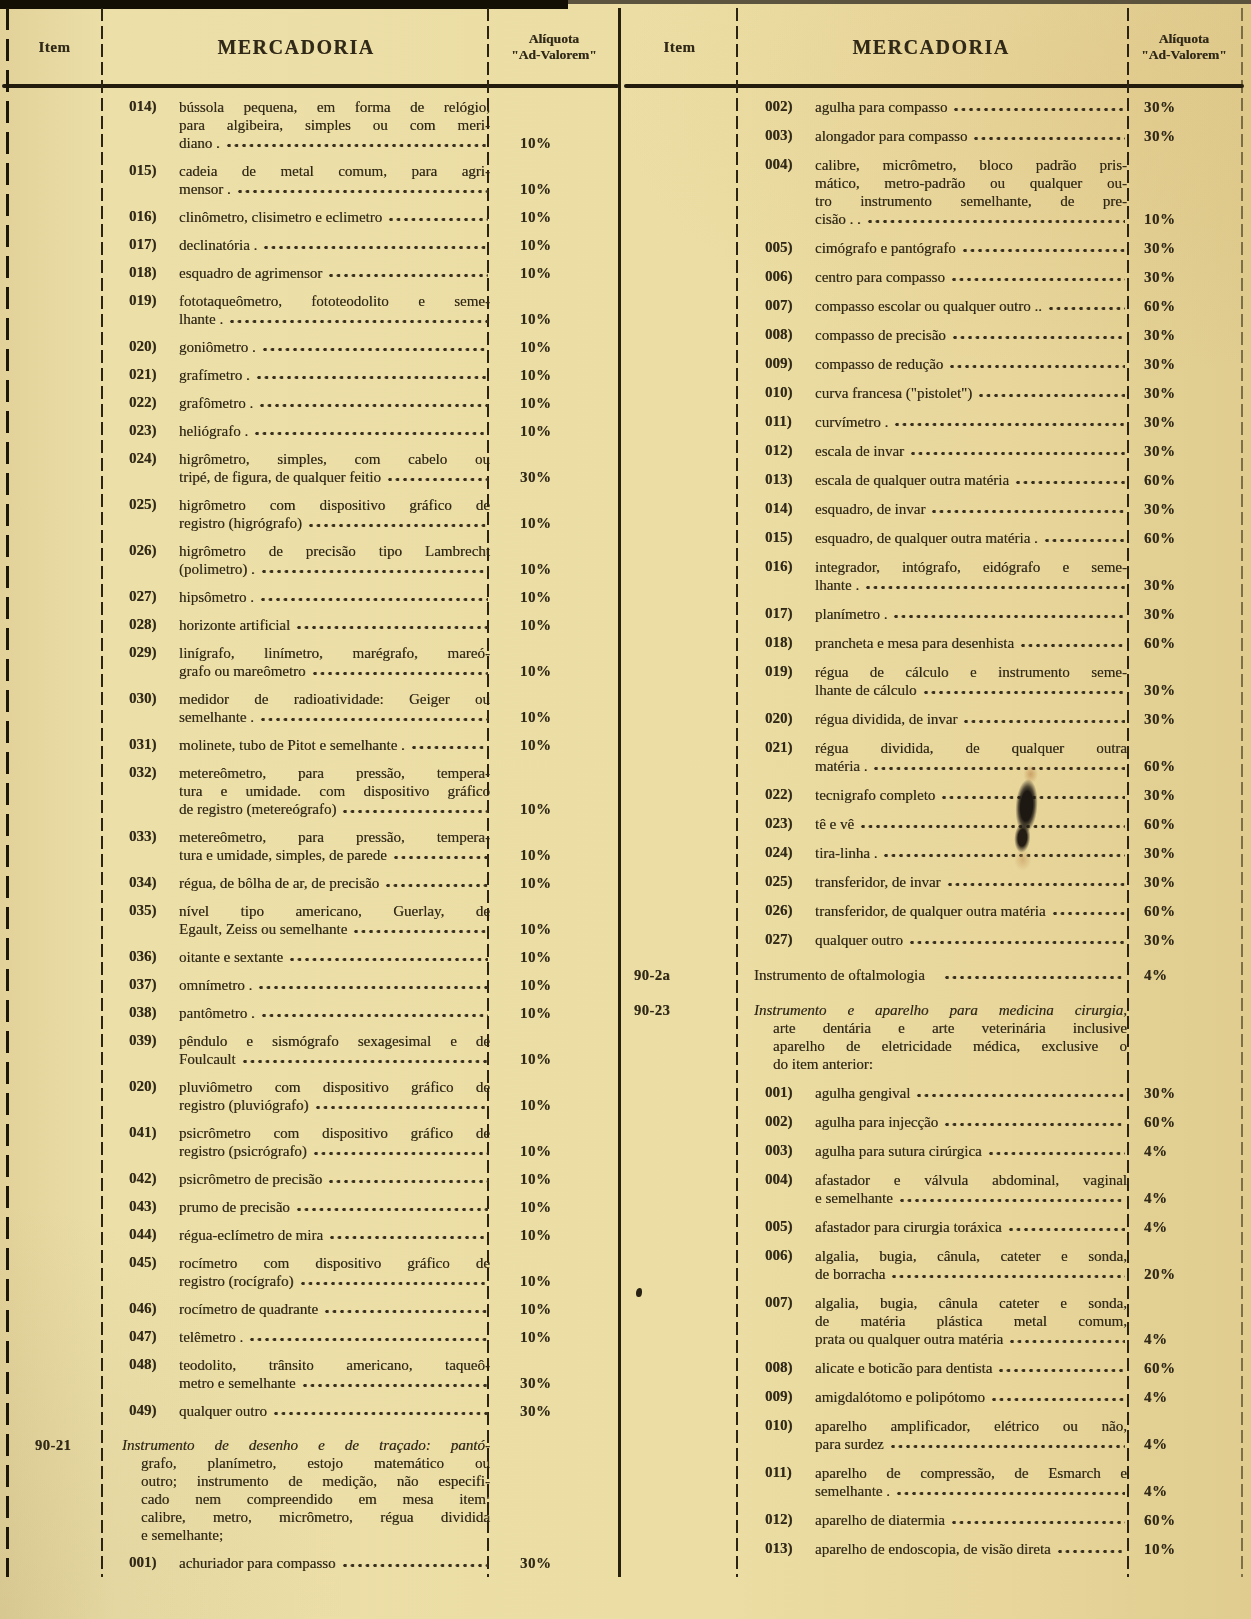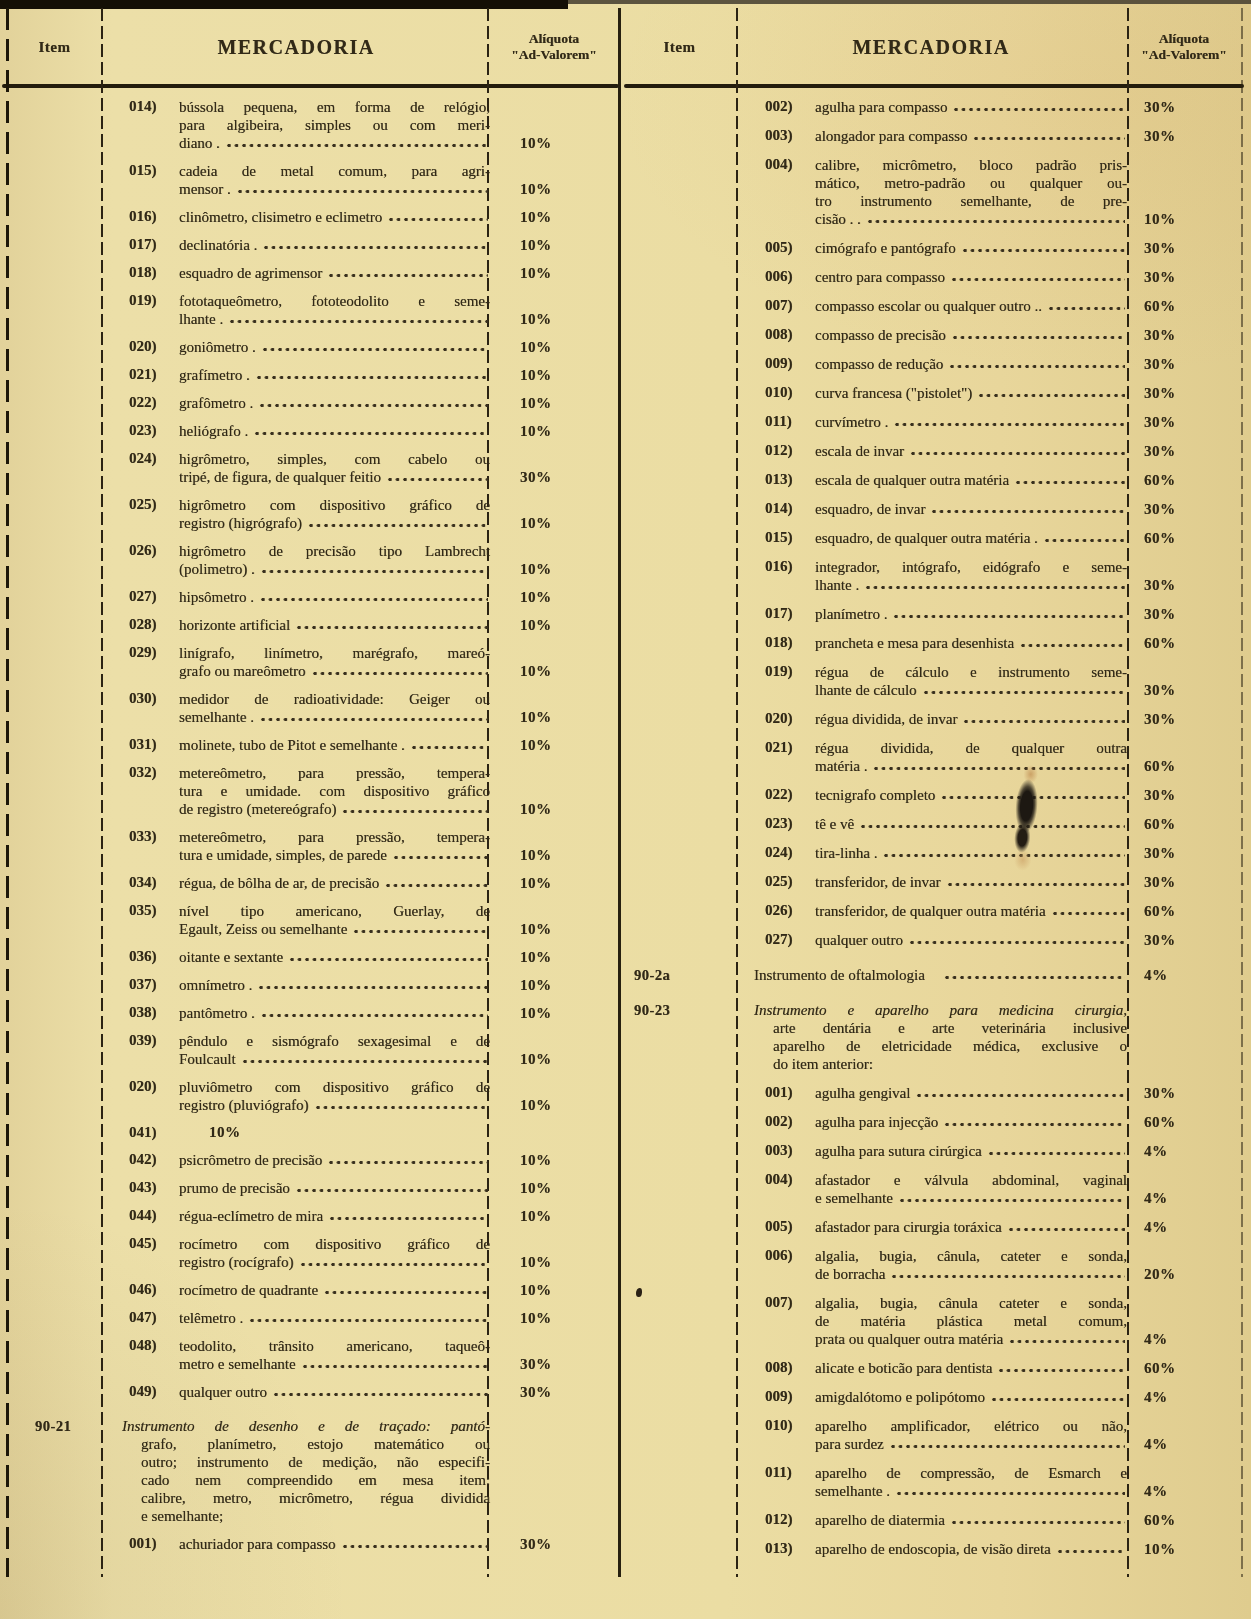--- a/index.html
+++ b/index.html
@@ -395,20 +395,27 @@
               <div class="line fill">pluviômetro com dispositivo gráfico de</div>
               <div class="line line-flex">
                 <span class="line-text">registro (pluviógrafo)</span>
                 <span class="leader"></span>
               </div>
             </span>
             <span class="rate">10%</span>
           </div>
           <div class="entry">
             <span class="num">041)</span>
+            <span class="desc">
+              <div class="line fill">psicrômetro com dispositivo gráfico de</div>
+              <div class="line line-flex">
+                <span class="line-text">registro (psicrógrafo)</span>
+                <span class="leader"></span>
+              </div>
+            </span>
             <span class="rate">10%</span>
           </div>
           <div class="entry">
             <span class="num">042)</span>
             <span class="desc">
               <div class="line line-flex">
                 <span class="line-text">psicrômetro de precisão</span>
                 <span class="leader"></span>
               </div>
             </span>

